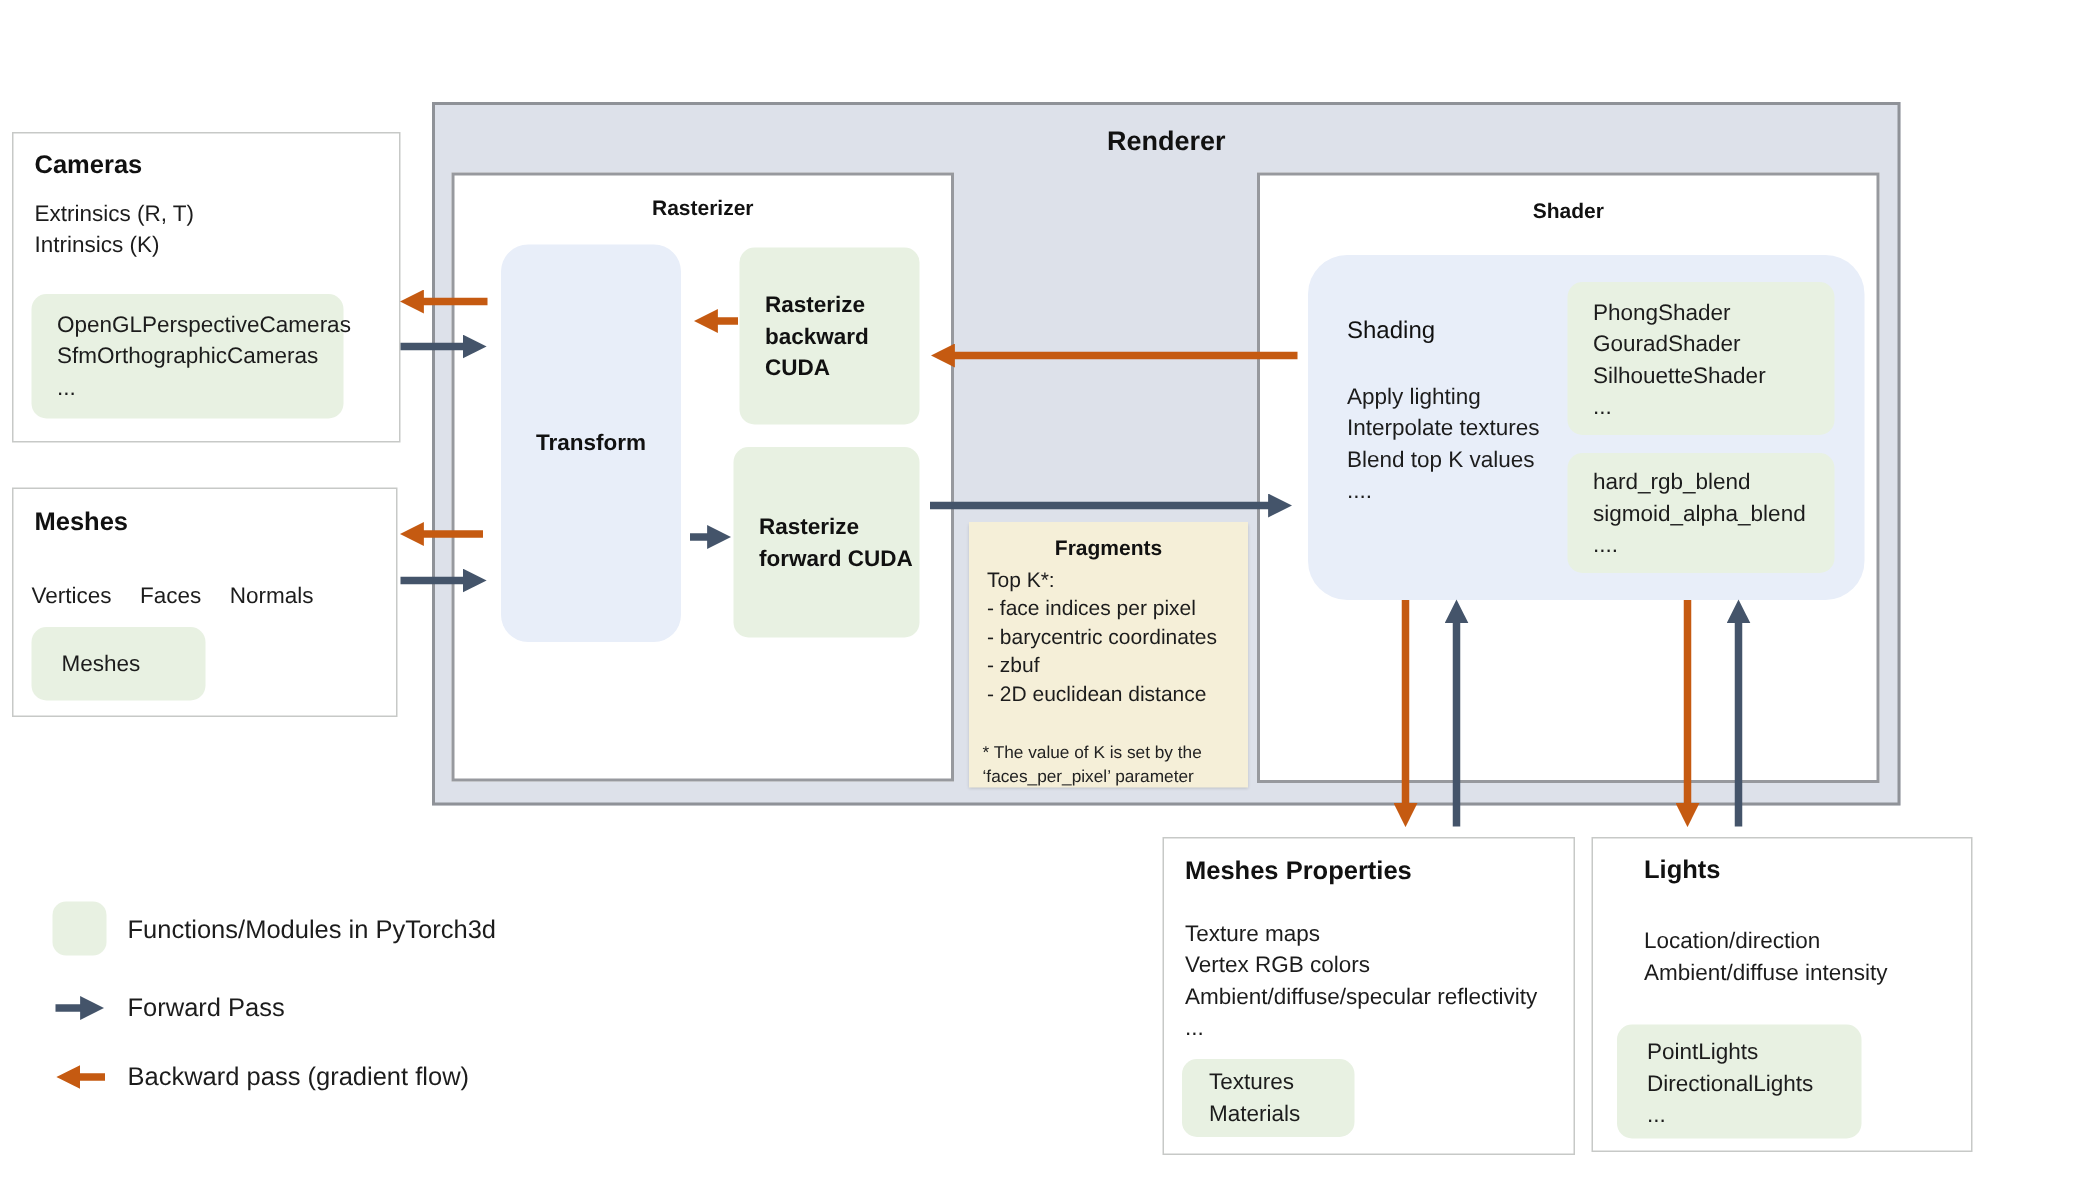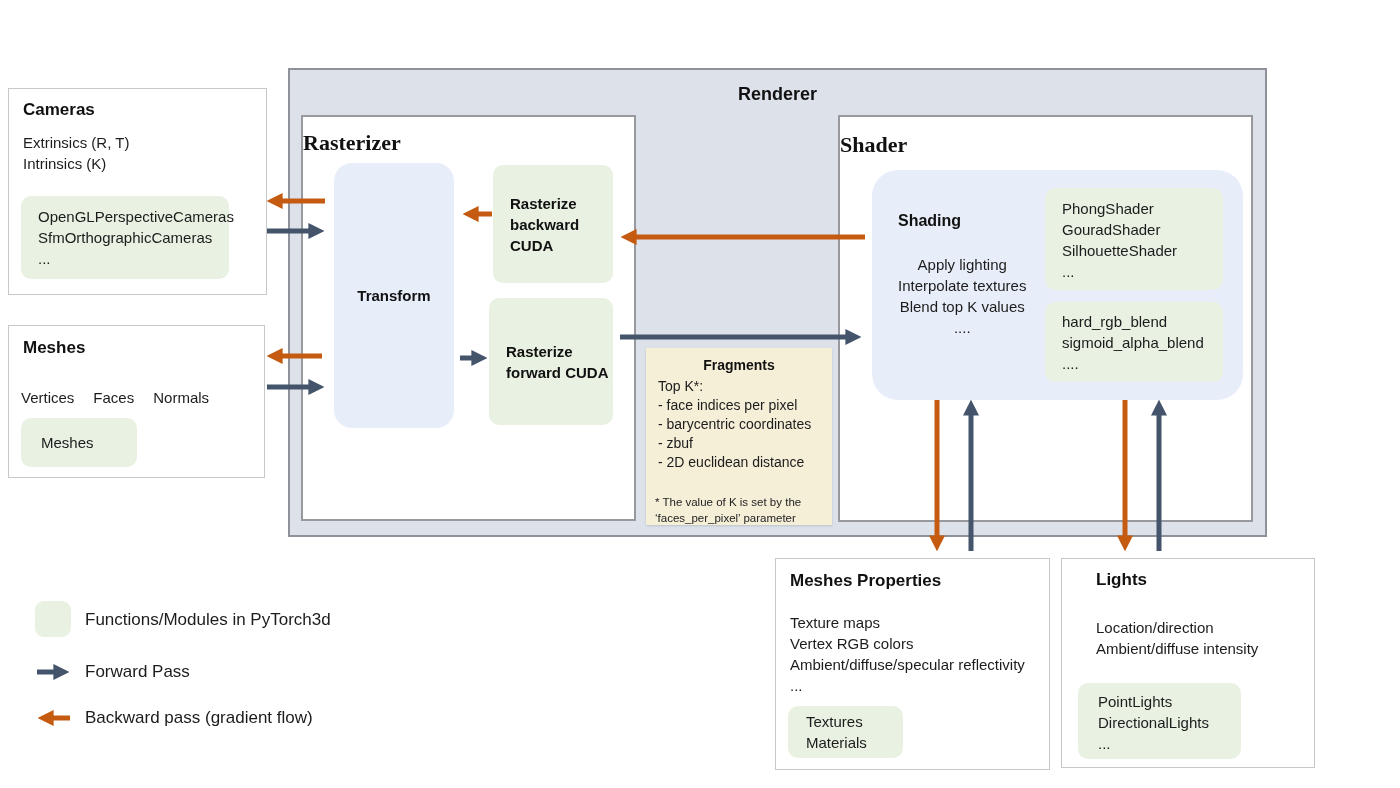--- a/index.html
+++ b/index.html
@@ -19,21 +19,21 @@
   .abs{position:absolute;}
 
   
   .renderer-outer{left:288px;top:68px;width:979px;height:469px;background:var(--renderer-bg);border:2px solid #8f9298;}
   .renderer-title{left:288px;top:84px;width:979px;text-align:center;font-size:18px;font-weight:700;color:#111;}
 
   
   .inner-panel{background:#fff;border:2px solid #97999e;}
   .rasterizer-panel{left:301px;top:115px;width:335px;height:406px;}
   .shader-panel{left:838px;top:115px;width:415px;height:407px;}
-  .inner-title{text-align:left;font-size:22px;font-weight:700;color:#111;font-family:Liberation Serif, serif;}
+  .inner-title{text-align:center;font-size:14px;font-weight:700;color:#111;}
 
   
   .panel{background:#fff;border:1px solid #c7c9c7;}
   .panel-title{font-size:17px;font-weight:700;color:#111;}
   .body-text{font-size:15px;line-height:21px;color:#1c1c1c;}
 
   .module{background:var(--module-green);border-radius:10px;font-size:15px;line-height:21px;color:#1c1c1c;}
 
   .bluebox{background:var(--panel-blue);}
   .transform-box{left:334px;top:163px;width:120px;height:265px;border-radius:18px;display:flex;align-items:center;justify-content:center;font-size:15px;font-weight:700;color:#111;}
@@ -42,22 +42,22 @@
   .rf-module{left:489px;top:298px;width:124px;height:127px;}
 
   
   .fragments-box{left:646px;top:348px;width:186px;height:177px;background:var(--fragments-bg);box-shadow:0 1px 2px rgba(0,0,0,0.15);}
   .fragments-title{left:0;top:9px;width:100%;text-align:center;font-size:14px;font-weight:700;color:#111;}
   .fragments-lines{left:12px;top:29px;font-size:14px;line-height:19px;color:#1c1c1c;}
   .fragments-foot{left:9px;top:146px;font-size:11.5px;line-height:16px;color:#222;}
 
   
   .shader-bluebox{left:872px;top:170px;width:371px;height:230px;border-radius:26px;}
-  .shading-title{left:898px;top:212px;font-size:16px;font-weight:700;color:#111;}
-  .shading-lines{left:898px;top:254px;text-align:center;}
+  .shading-title{left:898px;top:212px;font-size:16px;font-weight:400;color:#111;}
+  .shading-lines{left:898px;top:254px;}
   .shader-moduleA{left:1045px;top:188px;width:178px;height:102px;padding:10px 0 0 17px;}
   .shader-moduleB{left:1045px;top:302px;width:178px;height:80px;padding:9px 0 0 17px;}
 
   
   .legend-swatch{left:35px;top:601px;width:36px;height:36px;border-radius:9px;background:var(--module-green);}
   .legend-label{font-size:17px;color:#1c1c1c;}
 
   svg.arrows{left:0;top:0;width:1400px;height:788px;pointer-events:none;z-index:6;}
   .fwd-line{stroke:var(--forward-arrow);stroke-width:5;}
   .bwd-line{stroke:var(--backward-arrow);stroke-width:5;}

